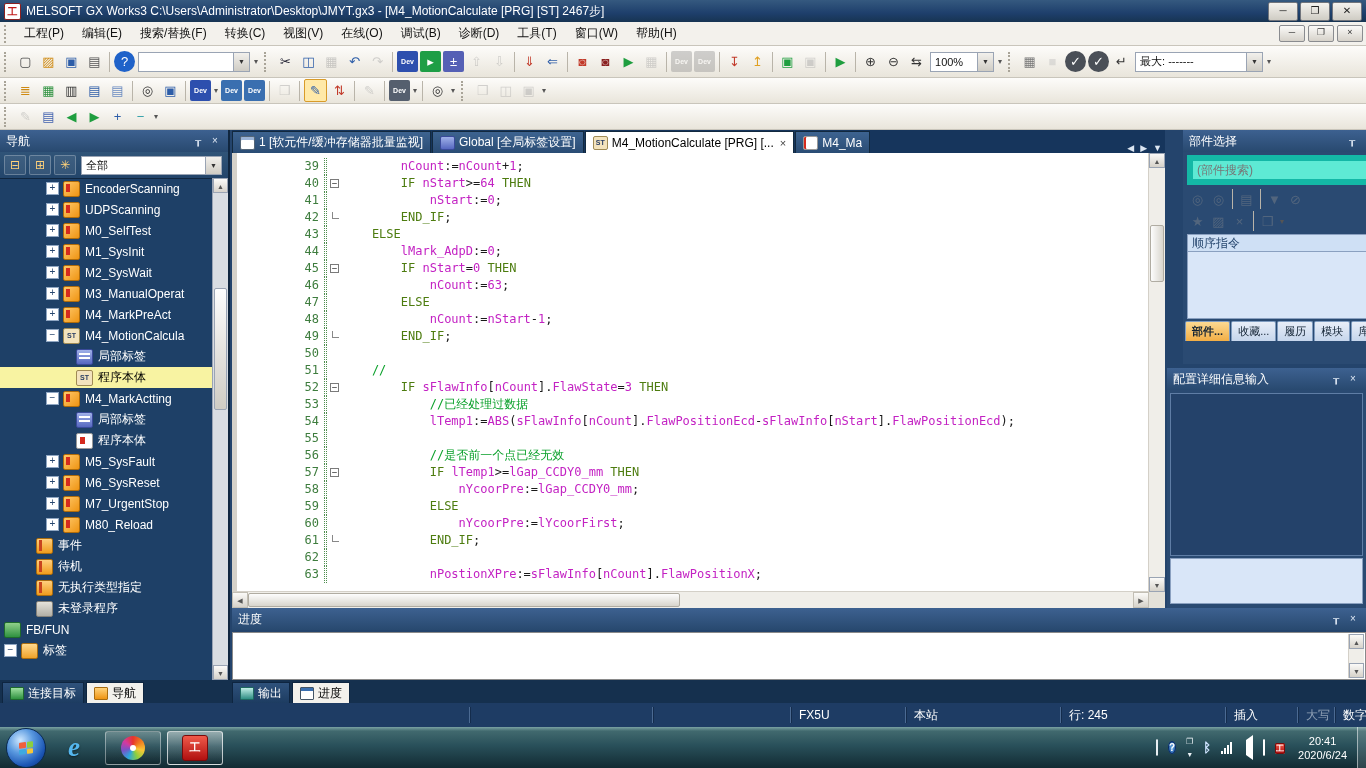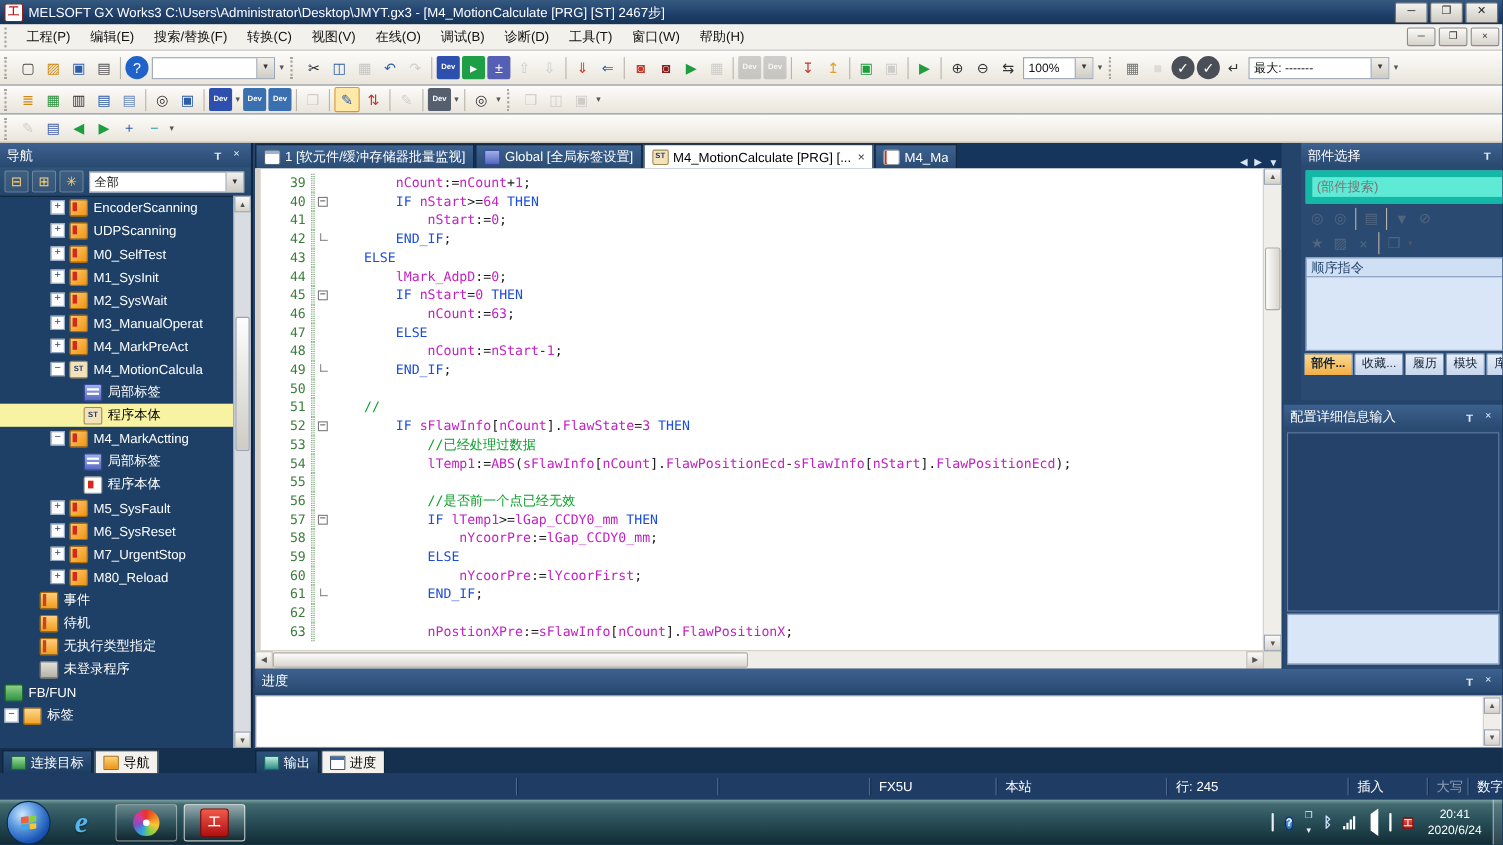--- a/index.html
+++ b/index.html
@@ -94,32 +94,32 @@
   .etx{margin-left:6px;color:#444;font-size:11px;}
   .eti{width:13px;height:12px;margin-right:4px;flex:none;border-radius:2px;}
   .eti-watch{background:#fff;border:1px solid #567;box-shadow:inset 0 3px 0 #9ab4d8;}
   .eti-global{background:linear-gradient(#9fb0e8,#5668c0);border:1px solid #3a4a9a;}
   .eti-prg{background:#fff;border:1px solid #999;box-shadow:inset 2px 0 0 #d42a1e;}
   .eti-st{background:#f3e3bd;border:1px solid #a08b55;color:#273c63;font-size:7px;font-weight:bold;
     text-align:center;line-height:11px;}
   .etnav{margin-left:auto;display:flex;align-items:center;color:#dce6f2;}
   .etnav span{margin:0 3px;font-size:9px;}
   #ecode{position:absolute;left:0;top:23px;right:16px;bottom:16px;background:#fff;overflow:hidden;
-    padding-top:5px;box-sizing:border-box;}
+    padding-top:5px;box-sizing:border-box;padding-left:41px;}
   #ecode::before{content:"";position:absolute;left:0;top:0;bottom:0;width:5px;background:#d6d2ca;}
   .cl{display:flex;height:17px;line-height:17px;font-family:"DejaVu Sans Mono","Liberation Mono",monospace;
     font-size:12px;white-space:pre;}
   .lnum{width:46px;text-align:right;padding-right:5px;color:#3e7d3e;border-right:1px dotted #4f8f4f;flex:none;}
   .lfold{width:16px;flex:none;position:relative;border-left:1px dotted #4f8f4f;margin-left:1px;}
   .fbox{position:absolute;left:3px;top:4px;width:9px;height:9px;border:1px solid #7a7a7a;background:#fff;
     font-size:9px;line-height:7px;text-align:center;color:#333;box-sizing:border-box;}
   .ftick{position:absolute;left:5px;top:3px;width:6px;height:6px;border-left:1px solid #888;
     border-bottom:1px solid #888;}
   .lcode{flex:1;}
-  .tk-k{color:#1d4ed8;}
+  .tk-k{color:#4d7c0f;}
   .tk-i{color:#c322c3;}
   .tk-n{color:#c322c3;}
   .tk-o{color:#1a1a1a;}
   .tk-c{color:#0aa02a;}
   .vscroll{position:absolute;right:0;top:23px;bottom:16px;width:16px;background:#f0eee9;
     border-left:1px solid #d4d0c8;}
   .vthumb{position:absolute;left:1px;right:1px;top:72px;height:55px;background:linear-gradient(90deg,#fdfdfd,#d8d5cd);
     border:1px solid #b0aca2;border-radius:2px;}
   .hscroll{position:absolute;left:0;right:16px;bottom:0;height:16px;background:#f0eee9;border-top:1px solid #d4d0c8;}
   .hthumb{position:absolute;top:1px;bottom:1px;left:16px;width:430px;background:linear-gradient(#fdfdfd,#d8d5cd);

